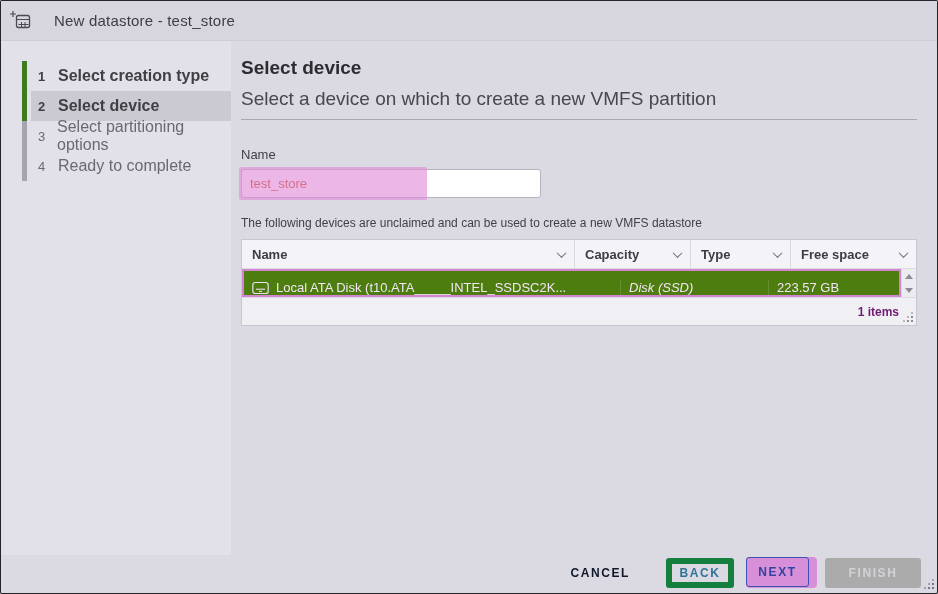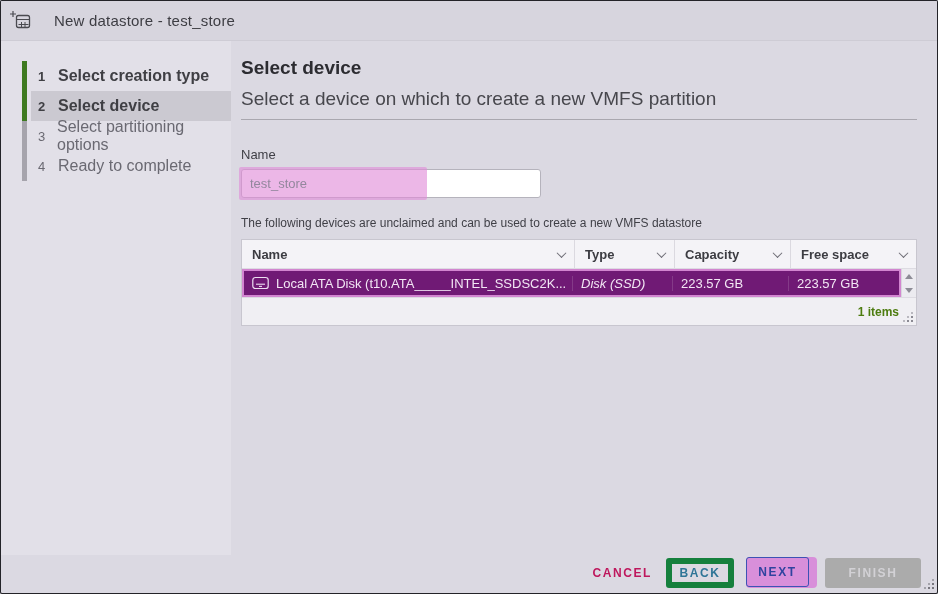--- a/index.html
+++ b/index.html
@@ -37,21 +37,21 @@
   
   .page-title { font-size:19px; font-weight:700; color:#2c2c31; }
   .page-sub { font-size:19px; color:#47474d; margin-top:9px; }
   .divider { height:1px; background:#a9a7af; margin-top:9px; }
 
   .field-label { font-size:13px; color:#3f3f46; margin-top:27px; }
   .name-wrap { position:relative; width:300px; margin-top:7px; }
   .name-input {
     width:300px; height:29px; background:#ffffff; border:1px solid #b5b3bc;
     border-radius:3px; font-family:"Liberation Sans",sans-serif;
-    font-size:13px; color:#15803d; padding:0 8px; outline:none;
+    font-size:13px; color:#c2410c; padding:0 8px; outline:none;
   }
   .name-highlight {
     position:absolute; left:-2px; top:-2px; width:188px; height:33px;
     background:rgba(224,138,217,0.62); border-radius:2px; pointer-events:none;
   }
 
   .caption { font-size:12px; color:#3f3f46; margin-top:18px; }
 
   
   .table { margin-top:9px; width:676px; border:1px solid #c8c6cf; background:#f4f3f7; }
@@ -61,22 +61,22 @@
     padding:0 9px 0 10px; font-size:13px; font-weight:700; color:#3c3c42;
     border-left:1px solid #dbd9e0; cursor:pointer;
   }
   .th:first-child { border-left:none; }
   .caret {
     width:7px; height:7px; border-right:1.6px solid #6e6d76; border-bottom:1.6px solid #6e6d76;
     transform:rotate(45deg) translate(-1px,-1px); flex:0 0 auto; margin-left:6px;
   }
   .tbody { display:flex; height:28px; }
   .trow {
-    flex:1; display:flex; align-items:center; background:#701a75;
-    border:2px solid #d285d0; color:#f2e6f4; cursor:pointer; overflow:hidden;
+    flex:1; display:flex; align-items:flex-end; background:#4d7c0f;
+    border:2px solid #d285d0; color:#f2e6f4; cursor:pointer; overflow:hidden;gap:48px;
   }
   .td { display:flex; align-items:center; font-size:13px; padding:0 8px; overflow:hidden; white-space:nowrap; }
   .td + .td { border-left:1px solid rgba(255,255,255,0.14); }
   .td.c-name { width:328px; flex:0 0 auto; }
   .td.c-type { width:100px; flex:0 0 auto;font-style:italic; }
   .td.c-cap  { width:116px; flex:0 0 auto; }
   .td.c-free { flex:1; }
   .th.c-name { width:332px; flex:0 0 auto; }
   .th.c-type { width:100px; flex:0 0 auto; }
   .th.c-cap  { width:116px; flex:0 0 auto; }
@@ -84,35 +84,35 @@
   .disk-ico { flex:0 0 auto; margin-right:7px; display:inline-flex; }
 
   .vscroll { width:15px; flex:0 0 auto; background:#ecebf0; border-left:1px solid #d8d6dd;
              display:flex; flex-direction:column; }
   .sbtn { flex:1; display:flex; align-items:center; justify-content:center; cursor:pointer; }
   .tri-up { width:0; height:0; border-left:4px solid transparent; border-right:4px solid transparent; border-bottom:5px solid #8d8c96; }
   .tri-dn { width:0; height:0; border-left:4px solid transparent; border-right:4px solid transparent; border-top:5px solid #8d8c96; }
 
   .tfoot { position:relative; height:28px; background:#f0eff3; border-top:1px solid #dddbe2;
            display:flex; align-items:center; justify-content:flex-end; padding-right:17px; }
-  .items-count { font-size:12px; font-weight:700; color:#4d7c0f; }
+  .items-count { font-size:12px; font-weight:700; color:#701a75; }
   .grip { position:absolute; right:3px; bottom:3px; width:9px; height:9px; cursor:nwse-resize; }
   .grip::before {
     content:""; position:absolute; right:0; bottom:0; width:2px; height:2px; background:#8b8a93;
     box-shadow: -4px 0 0 #8b8a93, 0 -4px 0 #8b8a93, -4px -4px 0 #b9b8bf, -8px 0 0 #b9b8bf, 0 -8px 0 #b9b8bf;
   }
 
   
   .footer { position:absolute; right:16px; bottom:5px; display:flex; align-items:center; }
   .btn {
     height:30px; border-radius:3px; font-family:"Liberation Sans",sans-serif;
     font-size:12px; font-weight:700; letter-spacing:1.6px; cursor:pointer;
     display:flex; align-items:center; justify-content:center; background:transparent; border:none;
   }
-  .btn-cancel { color:#be185d; padding:0 4px; margin-right:10px; }
+  .btn-cancel { color:#0f172a; padding:0 4px; margin-right:32px; }
   .btn-back { width:68px; border:6px solid #15803d; color:#2f7597; margin-right:12px; background:transparent; }
   .next-wrap { background:#d88fda; border-radius:4px; padding:0 8px 1px 0; margin-right:8px; }
   .btn-next { width:63px; border:1.5px solid #3d52b4; color:#30439f; background:#d88fda; }
   .btn-finish { width:96px; background:#ababab; color:#d2d1d5; cursor:default; }
 
   .dlg-grip { position:absolute; right:3px; bottom:4px; width:10px; height:10px; }
   .dlg-grip::before {
     content:""; position:absolute; right:0; bottom:0; width:2px; height:2px; background:#77767e;
     box-shadow: -4px 0 0 #77767e, 0 -4px 0 #77767e, -4px -4px 0 #a3a2aa, -8px 0 0 #a3a2aa, 0 -8px 0 #a3a2aa;
   }
@@ -172,26 +172,26 @@
       </div>
 
       <div class="caption">The following devices are unclaimed and can be used to create a new VMFS datastore</div>
 
       <div class="table">
         <div class="thead">
           <div class="th c-name">
             <span>Name</span>
             <span class="caret"></span>
           </div>
+          <div class="th c-cap">
+            <span>Capacity</span>
+            <span class="caret"></span>
+          </div>
           <div class="th c-type">
             <span>Type</span>
-            <span class="caret"></span>
-          </div>
-          <div class="th c-cap">
-            <span>Capacity</span>
             <span class="caret"></span>
           </div>
           <div class="th c-free">
             <span>Free space</span>
             <span class="caret"></span>
           </div>
         </div>
 
         <div class="tbody">
           <div class="trow">

